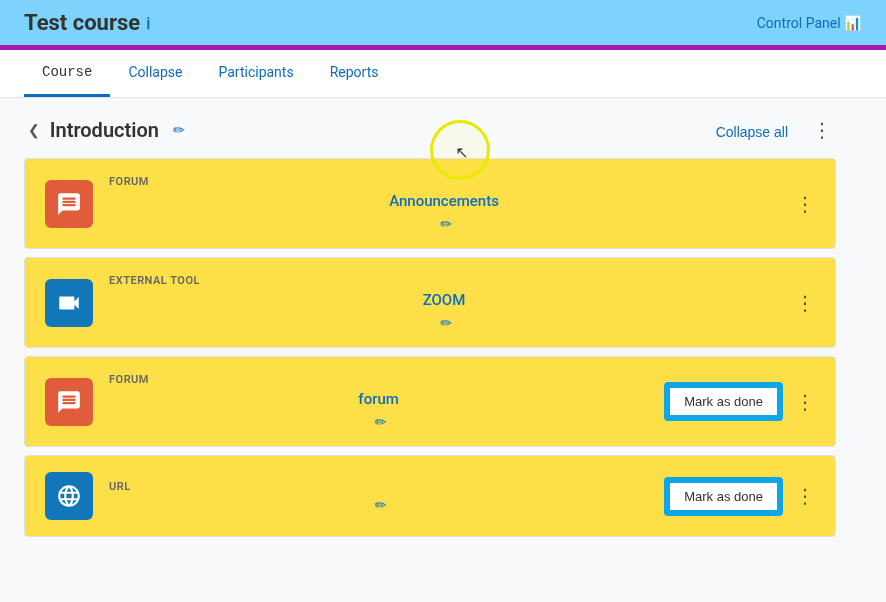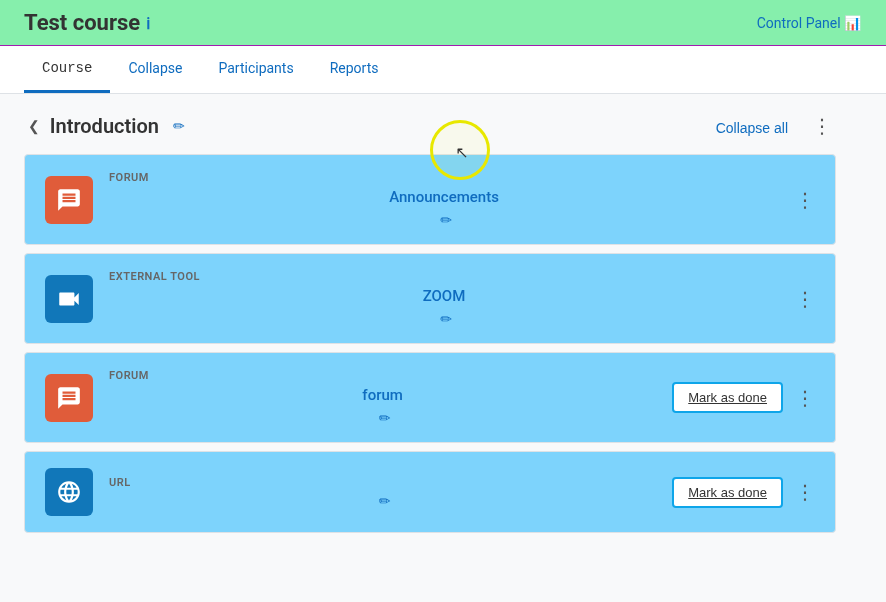--- a/index.html
+++ b/index.html
@@ -1,24 +1,24 @@
 <!DOCTYPE html>
 <html><head>
   <meta charset="utf-8">
   <style>
     * { box-sizing: border-box; margin: 0; padding: 0; }
     body { font-family: -apple-system, BlinkMacSystemFont, 'Segoe UI', Roboto, sans-serif; background: #f8f9fa; color: #333; }
 
     .top-bar {
-      background: #86efac;
+      background: #7dd3fc;
       padding: 10px 24px;
       display: flex;
       align-items: center;
       justify-content: space-between;
-      border-bottom: 1px solid #a21caf;
+      border-bottom: 5px solid #a21caf;
     }
 
     .course-title {
       font-size: 22px;
       font-weight: 700;
       color: #333;
       display: flex;
       align-items: center;
       gap: 6px;
     }
@@ -121,21 +121,21 @@
     .three-dots-btn {
       background: none;
       border: none;
       font-size: 20px;
       cursor: pointer;
       color: #555;
       line-height: 1;
     }
 
     .activity-card {
-      background: #7dd3fc;
+      background: #fde047;
       border: 1px solid #dee2e6;
       border-radius: 4px;
       margin-bottom: 8px;
       padding: 16px 20px;
       display: flex;
       align-items: center;
       gap: 16px;
     }
 
     .activity-icon {
@@ -179,29 +179,28 @@
     }
 
     .activity-card-actions {
       display: flex;
       align-items: center;
       gap: 12px;
       flex-shrink: 0;
     }
 
     .mark-done-btn {
-      border: 2px solid #0ea5e9;
+      border: 6px solid #0ea5e9;
       background: #fff;
       color: #333;
       font-size: 13px;
       padding: 6px 14px;
       border-radius: 4px;
       cursor: pointer;
       white-space: nowrap;
-      text-decoration: underline;
     }
 
     .cursor-circle {
       position: absolute;
       left: 430px;
       top: 120px;
       width: 60px;
       height: 60px;
       border-radius: 50%;
       border: 3px solid #e8e800;

